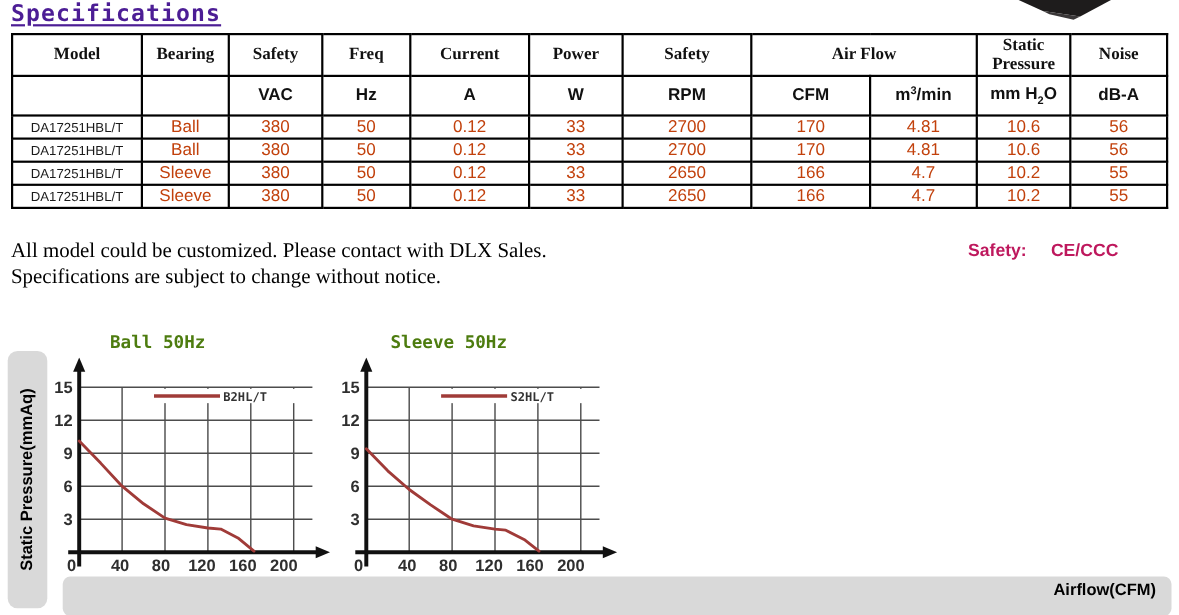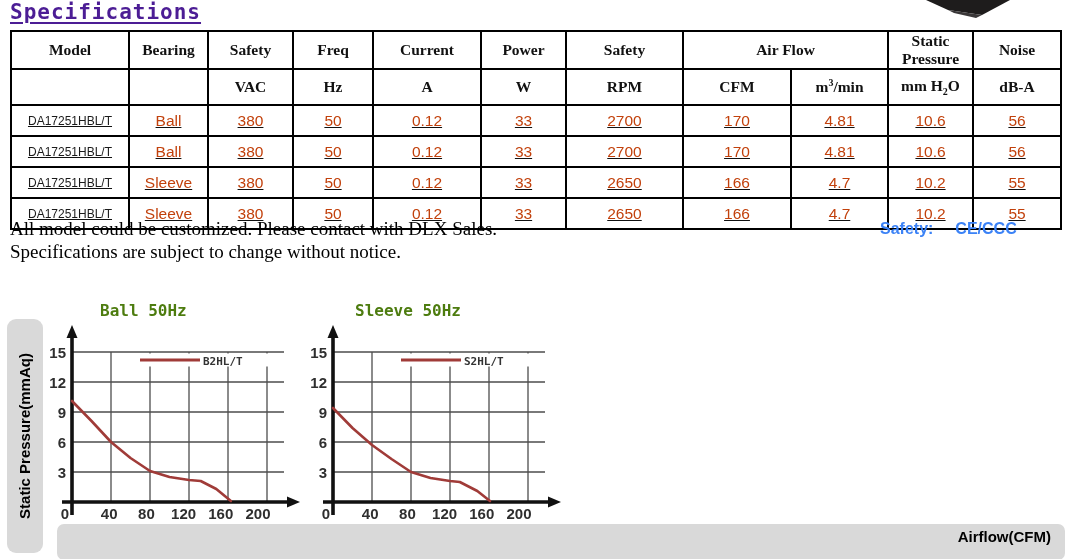--- a/index.html
+++ b/index.html
@@ -11,32 +11,32 @@
     font-weight:bold;font-size:21px;letter-spacing:1px;text-decoration:underline;
     text-decoration-thickness:2px;text-underline-offset:3px;color:#4c1d95;}
 
   
   #fan-corner{position:absolute;left:918px;top:0;}
 
   
   #spec-table{position:absolute;left:10px;top:30px;border-collapse:collapse;table-layout:fixed;width:1050px;}
   #spec-table td{border:2px solid #000;text-align:center;vertical-align:middle;padding:0;overflow:hidden;}
   .hdr{font-family:"Liberation Serif",serif;font-weight:bold;font-size:15.5px;line-height:1.15;}
-  .unit{font-family:Liberation Serif, serif;font-weight:bold;font-size:15.5px;}
+  .unit{font-family:Liberation Sans, sans-serif;font-weight:bold;font-size:15.5px;}
   .unit sup{font-size:10px;}
   .unit sub{font-size:10px;}
   .cell{font-family:"Liberation Sans",sans-serif;font-size:15.5px;color:#c2410c;}
   .cell-model{font-family:"Liberation Sans",sans-serif;font-size:12px;color:#1a1a1a;}
-  tr.h1{height:38px;} tr.h2{height:36px;} tr.dr{height:31px;text-decoration:underline;}
+  tr.h1{height:38px;} tr.h2{height:36px;} tr.dr{height:21px;}
 
   
   .note{position:absolute;left:10px;font-family:"Liberation Serif",serif;font-size:19px;color:#000;}
   #note1{top:218px;} #note2{top:241px;}
   #safety{position:absolute;left:880px;top:220px;display:flex;gap:22px;
-    font-family:"Liberation Sans",sans-serif;font-weight:bold;font-size:16px;color:#3b82f6;}
+    font-family:"Liberation Sans",sans-serif;font-weight:bold;font-size:16px;color:#be185d;}
 
   
   #section-heading{position:absolute;left:14px;top:278px;font-family:"Liberation Serif",serif;
     font-weight:bold;font-size:20px;color:#000;}
 
   
   .chart-title{position:absolute;top:301px;font-family:"DejaVu Sans Mono",monospace;
     font-weight:bold;font-size:16px;color:#4d7c0f;}
   #chart1-title{left:100px;} #chart2-title{left:355px;}
 

